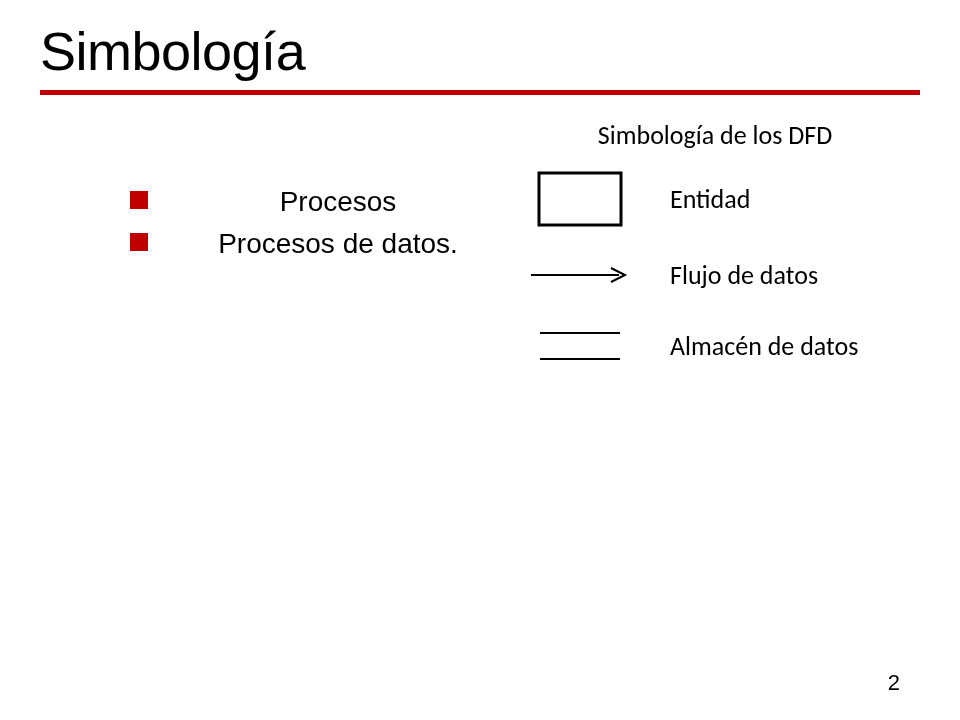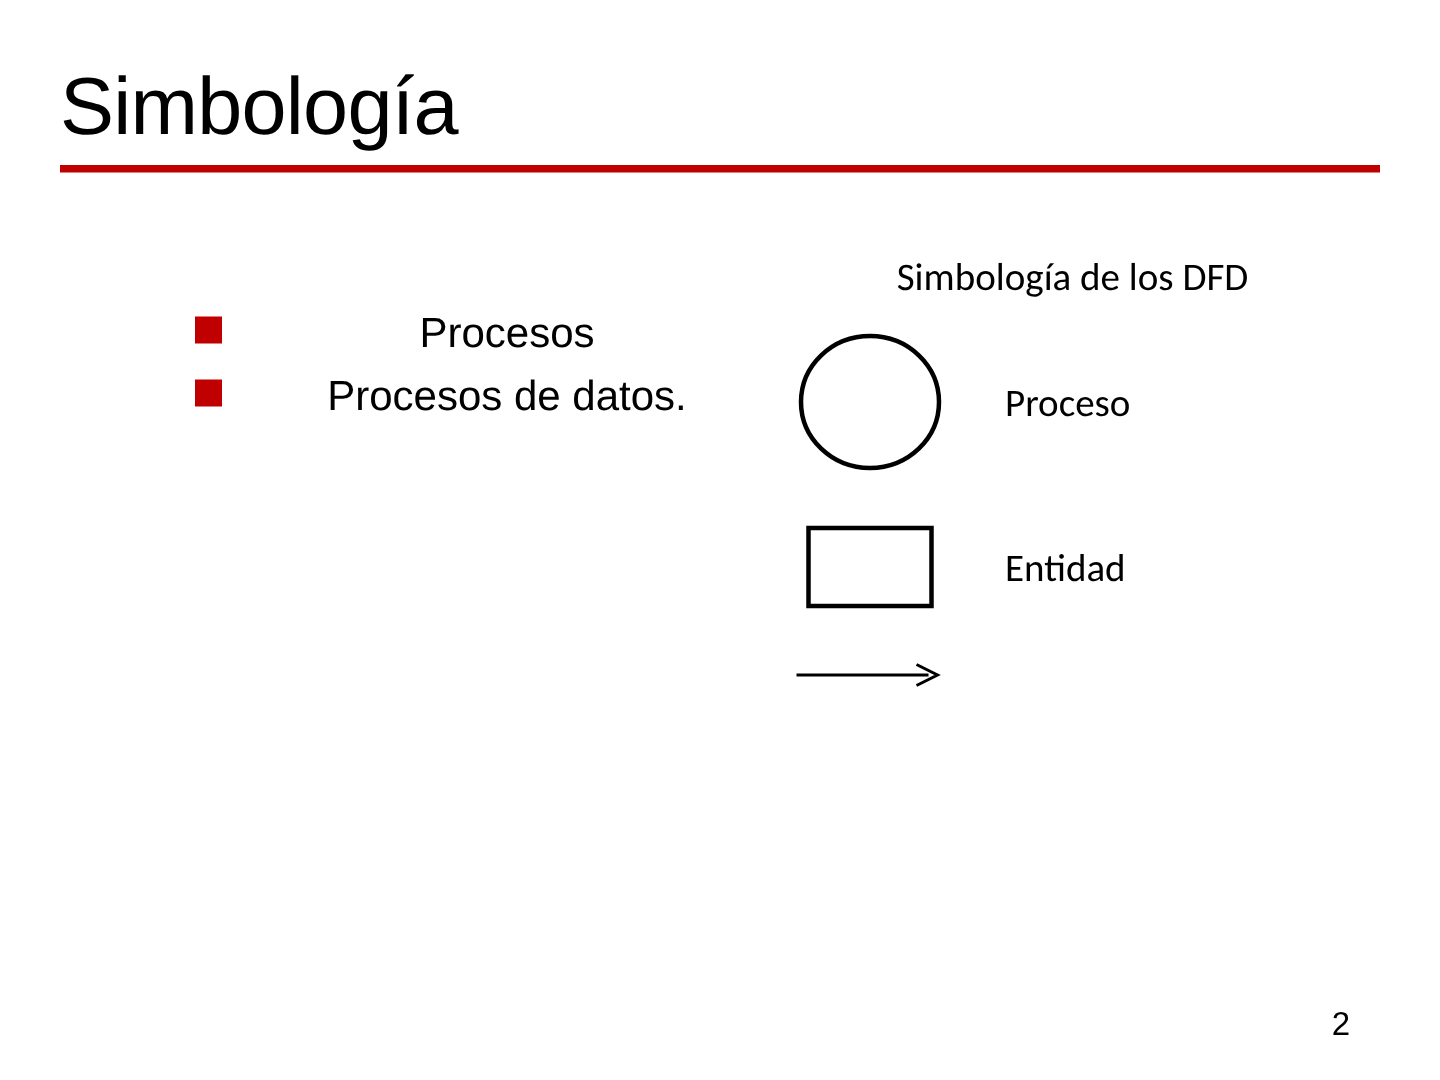--- a/index.html
+++ b/index.html
@@ -8,21 +8,21 @@
       height: 720px;
       background: #fff;
       font-family: Verdana, Geneva, sans-serif;
       color: #000;
       position: relative;
       overflow: hidden;
     }
     .slide {
       width: 100%;
       height: 100%;
-      padding: 40px 40px 30px 40px;
+      padding: 20px 40px 30px 40px;
       position: relative;
     }
     .title {
       font-size: 54px;
       font-weight: 400;
       margin-bottom: 8px;
       letter-spacing: -0.5px;
     }
     .title-rule {
       height: 5px;
@@ -60,21 +60,20 @@
       flex: 1;
       padding-top: 0;
       padding-left: 10px;
       font-family: Calibri, Arial, sans-serif;
     }
     .dfd-title {
       text-align: center;
       font-size: 26px;
       margin-bottom: 18px;
       white-space: nowrap;
-      margin-top: 29px;
     }
     .dfd-row {
       display: flex;
       align-items: center;
       margin-bottom: 30px;
     }
     .dfd-symbol {
       width: 140px;
       display: flex;
       justify-content: center;
@@ -103,45 +102,47 @@
   <div class="body-area">
 
     <ul class="bullets">
       <li>Procesos</li>
       <li>Procesos de datos.</li>
     </ul>
 
     <div class="dfd-panel">
       <div class="dfd-title">Simbología de los DFD</div>
 
-      <div class="dfd-row">
-        <div class="dfd-symbol">
-          <svg width="100" height="100" viewBox="0 0 100 100">
-            <ellipse cx="50" cy="50" rx="46" ry="44" fill="none" stroke="#000" stroke-width="3"></ellipse>
-          </svg>
-        </div>
-        <div class="dfd-label">Proceso</div>
-      </div>
 
       <div class="dfd-row">
         <div class="dfd-symbol">
           <svg width="90" height="60" viewBox="0 0 90 60">
             <rect x="4" y="4" width="82" height="52" fill="none" stroke="#000" stroke-width="3"></rect>
           </svg>
         </div>
         <div class="dfd-label">Entidad</div>
       </div>
 
       <div class="dfd-row">
         <div class="dfd-symbol">
           <svg width="110" height="24" viewBox="0 0 110 24">
             <line x1="6" y1="12" x2="94" y2="12" stroke="#000" stroke-width="2"></line>
             <polyline points="86,5 100,12 86,19" fill="none" stroke="#000" stroke-width="2"></polyline>
           </svg>
         </div>
+        <div class="dfd-label">Flujo de datos</div>
       </div>
 
+      <div class="dfd-row">
+        <div class="dfd-symbol">
+          <svg width="100" height="50" viewBox="0 0 100 50">
+            <line x1="10" y1="12" x2="90" y2="12" stroke="#000" stroke-width="2"></line>
+            <line x1="10" y1="38" x2="90" y2="38" stroke="#000" stroke-width="2"></line>
+          </svg>
+        </div>
+        <div class="dfd-label">Almacén de datos</div>
+      </div>
 
     </div>
   </div>
 
   <div class="page-number">2</div>
 </div>
 
 </body></html>

